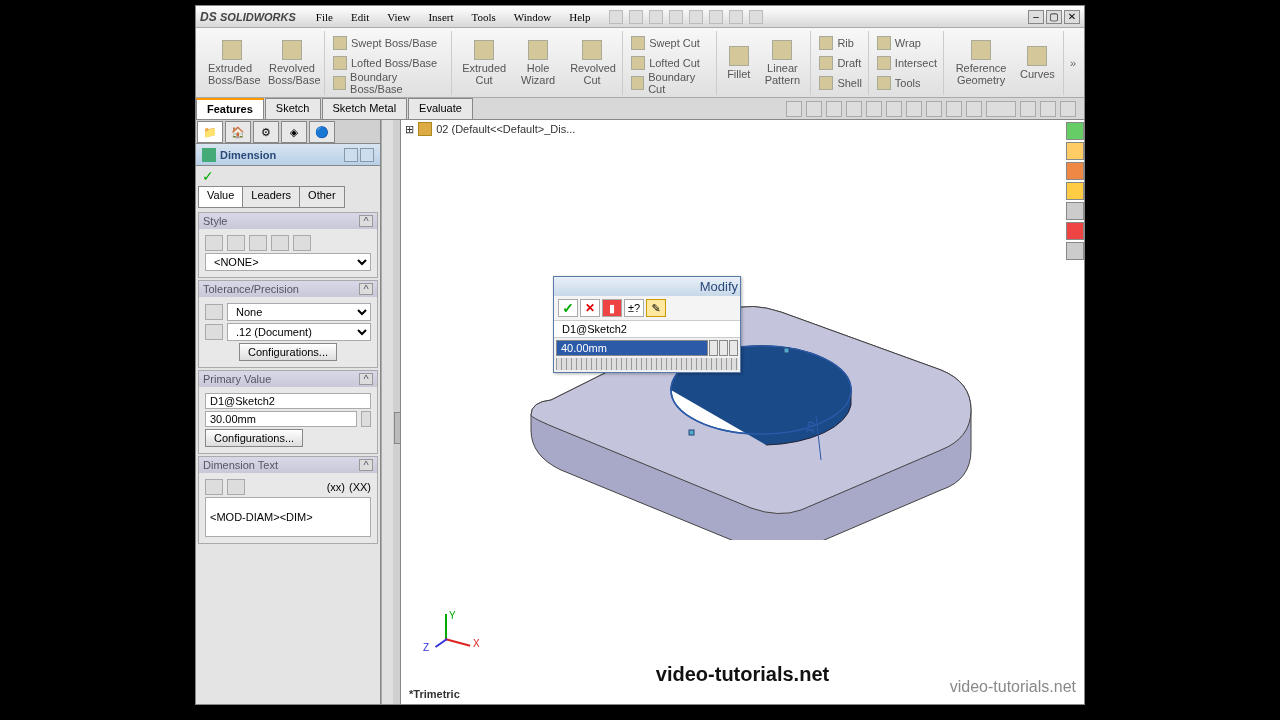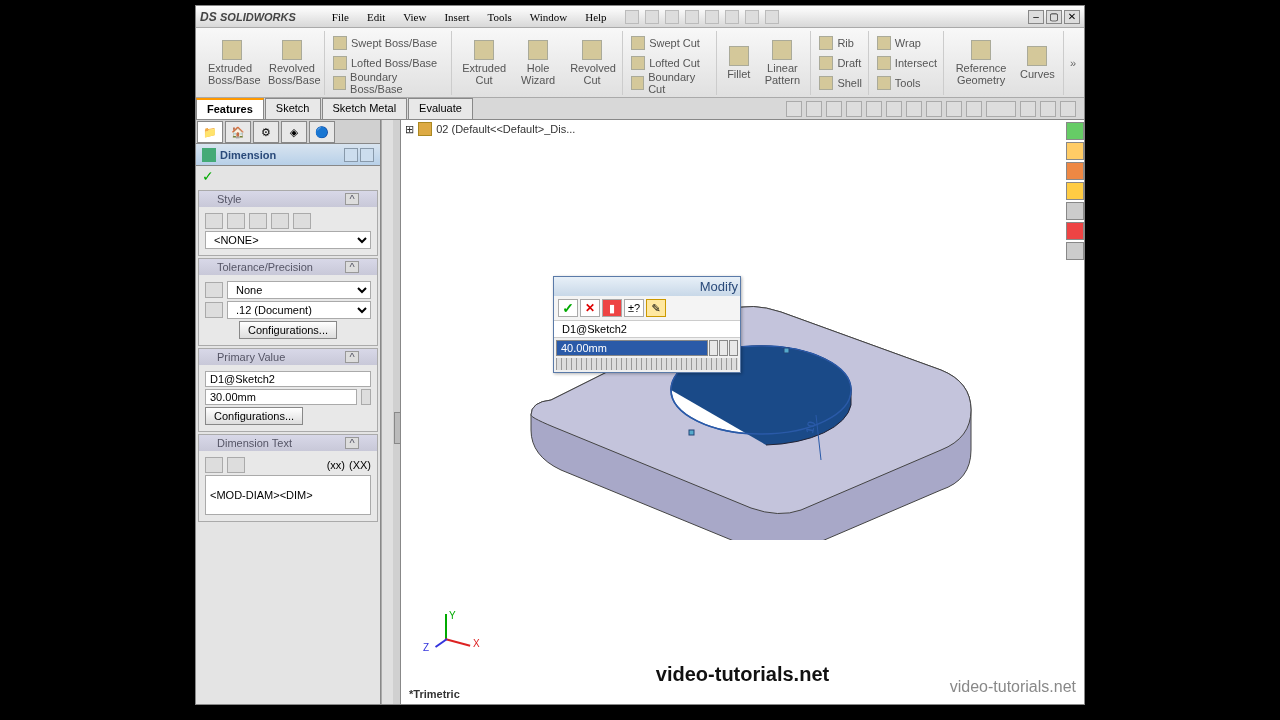--- a/index.html
+++ b/index.html
@@ -1,19 +1,19 @@
 <!DOCTYPE html>
 <html><head>
 <meta charset="utf-8">
 <style>
 * { box-sizing: border-box; margin: 0; padding: 0; font-family: Tahoma, Arial, sans-serif; font-size: 11px; }
 body { background: #000; width: 1280px; height: 720px; overflow: hidden; }
 .app { position: absolute; left: 195px; top: 5px; width: 890px; height: 700px; background: #e8e8e8; border: 1px solid #888; }
 .titlebar { height: 22px; background: linear-gradient(#fff,#d8d8d8); display: flex; align-items: center; padding: 0 4px; border-bottom: 1px solid #aaa; }
-.logo { font-style: italic; font-weight: bold; color: #444; margin-right: 28px; font-size: 12px; }
+.logo { font-style: italic; font-weight: bold; color: #444; margin-right: 12px; font-size: 12px; }
 .menubar { display: flex; gap: 2px; }
 .menubar span { padding: 2px 8px; cursor: pointer; font-family: Liberation Serif, serif; }
 .toolbar-icons { margin-left: 10px; display: flex; gap: 6px; }
 .toolbar-icons span { width: 14px; height: 14px; background:#ddd; border:1px solid #bbb; }
 .winctrl { margin-left: auto; display: flex; gap: 2px; }
 .winctrl span { width: 16px; height: 14px; background:#ddd; border:1px solid #888; text-align:center; line-height:12px; font-size:10px;}
 .ribbon { height: 70px; background: linear-gradient(#f8f8f8,#e0e0e0); border-bottom:1px solid #aaa; display:flex; align-items:center; padding:0 4px; gap:2px;}
 .rbtn { display:flex; flex-direction:column; align-items:center; padding:2px 6px; color:#555; cursor:pointer; }
 .rbtn .ico { width:20px; height:20px; background:#d4c89a; border:1px solid #aa9; margin-bottom:2px; }
 .rbtn.small { flex-direction:row; padding:1px 4px; align-items:center; height:20px;}
@@ -34,21 +34,21 @@
 .panel-header .ico { width:14px; height:14px; background:#4a7; margin-right:4px;}
 .panel-header .help { margin-left:auto; display:flex; gap:2px;}
 .panel-header .help span{ width:14px; height:14px; background:#cde; border:1px solid #89a;}
 .confirm { height:20px; padding:2px 6px;}
 .confirm span { color:#0a0; font-size:14px;}
 .subtabs { height:22px; display:flex; padding:0 2px;}
 .subtab { padding:2px 8px; border:1px solid #888; background:#e8e8e8; margin-right:-1px; cursor:pointer;}
 .subtab.active { background:#fff;}
 .panel-body { flex:1; overflow-y:auto; padding:2px;}
 .section { border:1px solid #aaa; margin:2px 0; background:#e8e8e8;}
-.section-head { background:linear-gradient(#d8d8e8,#c8c8d8); padding:2px 18px; color:#556; display:flex; align-items:center;}
+.section-head { background:linear-gradient(#d8d8e8,#c8c8d8); padding:2px 4px; color:#556; display:flex; align-items:center;}
 .section-head .collapse { margin-left:auto; width:14px; height:12px; background:#ddd; border:1px solid #999; text-align:center; line-height:10px;}
 .section-body { padding:4px 6px;}
 .section-body .row { display:flex; align-items:center; margin:2px 0; gap:4px;}
 .section-body select, .section-body input { flex:1; font-size:11px; padding:1px 4px; border:1px solid #aaa; background:#fff;}
 .section-body button { font-size:11px; padding:2px 8px; border:1px solid #888; background:linear-gradient(#fff,#ddd);}
 .icobtn { width:18px; height:16px; background:#ddd; border:1px solid #aaa;}
 .splitter { width:8px; background:#d0d0d0; border-right:1px solid #888; position:relative;}
 .splitter::after { content:''; position:absolute; top:50%; left:1px; width:5px; height:30px; background:#bbb; border:1px solid #888;}
 .viewport { flex:1; background:#fff; position:relative; overflow:hidden;}
 .breadcrumb { position:absolute; top:2px; left:4px; display:flex; align-items:center; gap:4px; color:#333;}
@@ -252,20 +252,25 @@
         <div class="ico"></div>
         <span>Dimension</span>
         <div class="help">
             <span></span>
             <span></span>
           </div>
       </div>
       <div class="confirm">
         <span>✓</span>
       </div>
+      <div class="subtabs">
+        <div class="subtab active">Value</div>
+        <div class="subtab">Leaders</div>
+        <div class="subtab">Other</div>
+      </div>
       <div class="panel-body">
         <div class="section">
           <div class="section-head">
               <span>Style</span>
               <span class="collapse">^</span>
             </div>
           <div class="section-body">
             <div class="row">
               <span class="icobtn"></span>
               <span class="icobtn"></span>

